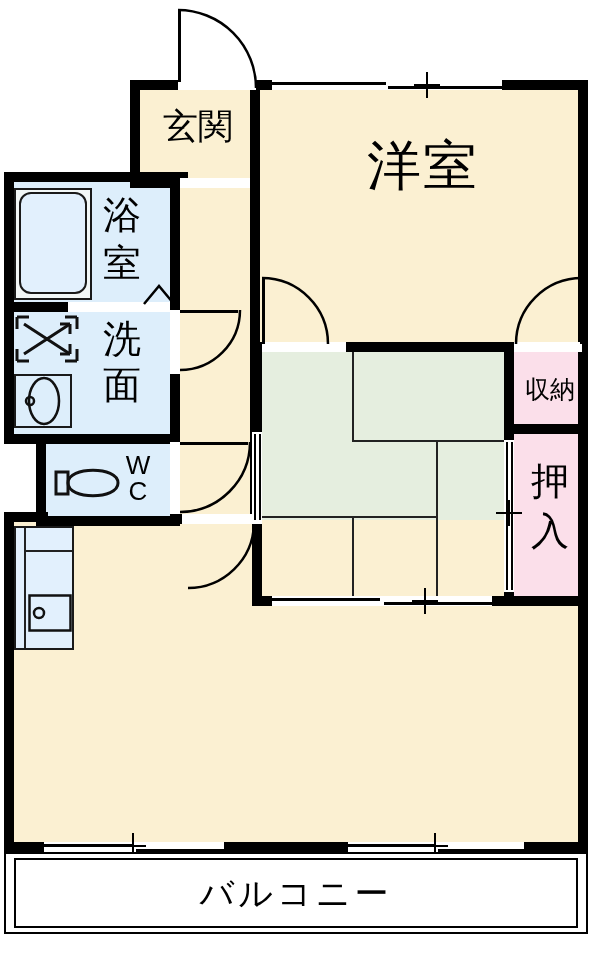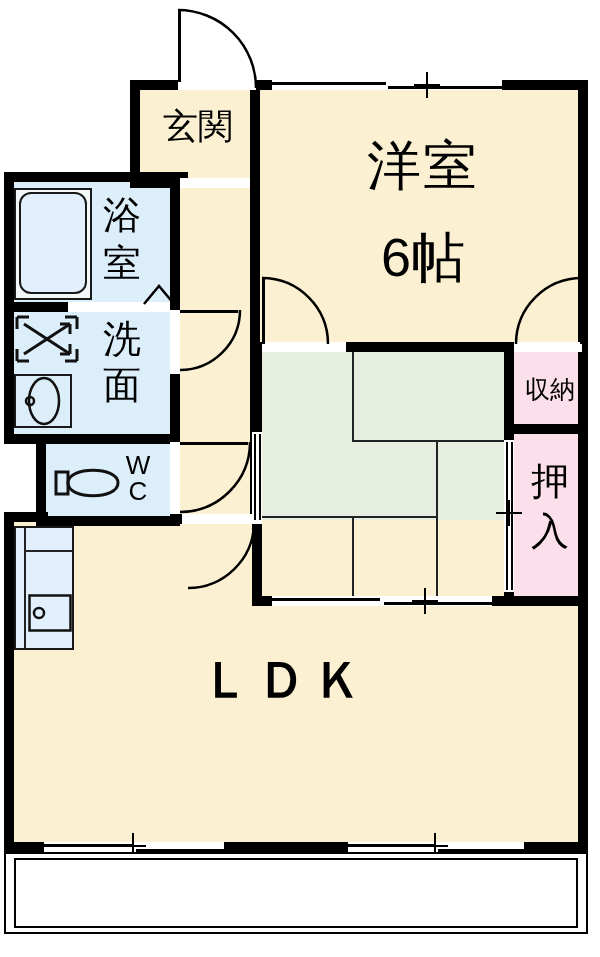--- a/index.html
+++ b/index.html
@@ -252,33 +252,32 @@
     <rect x="1.5" y="1.5" width="41" height="35" fill="none" stroke="#111" stroke-width="2.5"></rect>
     <circle cx="11" cy="19" r="5" fill="none" stroke="#111" stroke-width="2.5"></circle>
   </svg>
 
   <div class="balcony-outer" style="left:4px; top:852px; width:584px; height:82px;"></div>
   <div class="balcony-inner" style="left:14px; top:858px; width:564px; height:70px;"></div>
 
   <div class="lbl" style="left:138px; top:108px; width:120px; font-size:35px;">玄関</div>
 
   <div class="lbl" style="left:318px; top:138px; width:210px; font-size:54px; letter-spacing:2px;">洋室</div>
-  <div class="lbl" style="left:318px; top:230px; width:210px; font-size:54px;">6帖</div>
-
-
-  <div class="lbl" style="left:120px; top:655px; width:330px; font-size:50px; font-weight:700; letter-spacing:6px;">ＬＤＫ</div>
+
+
 
   <div class="lbl" style="left:96px; top:196px; width:52px; font-size:38px;">浴</div>
   <div class="lbl" style="left:96px; top:244px; width:52px; font-size:38px;">室</div>
 
   <div class="lbl" style="left:96px; top:320px; width:52px; font-size:38px;">洗</div>
   <div class="lbl" style="left:96px; top:366px; width:52px; font-size:38px;">面</div>
 
   <div class="lbl" style="left:118px; top:452px; width:40px; font-size:26px;">W</div>
   <div class="lbl" style="left:118px; top:478px; width:40px; font-size:26px;">C</div>
 
   <div class="lbl" style="left:514px; top:377px; width:72px; font-size:25px;">収納</div>
 
   <div class="lbl" style="left:514px; top:462px; width:72px; font-size:38px;">押</div>
   <div class="lbl" style="left:514px; top:512px; width:72px; font-size:38px;">入</div>
 
+  <div class="lbl" style="left:14px; top:876px; width:564px; font-size:34px; letter-spacing:4px;">バルコニー</div>
 
 </div>
 
 </body></html>

